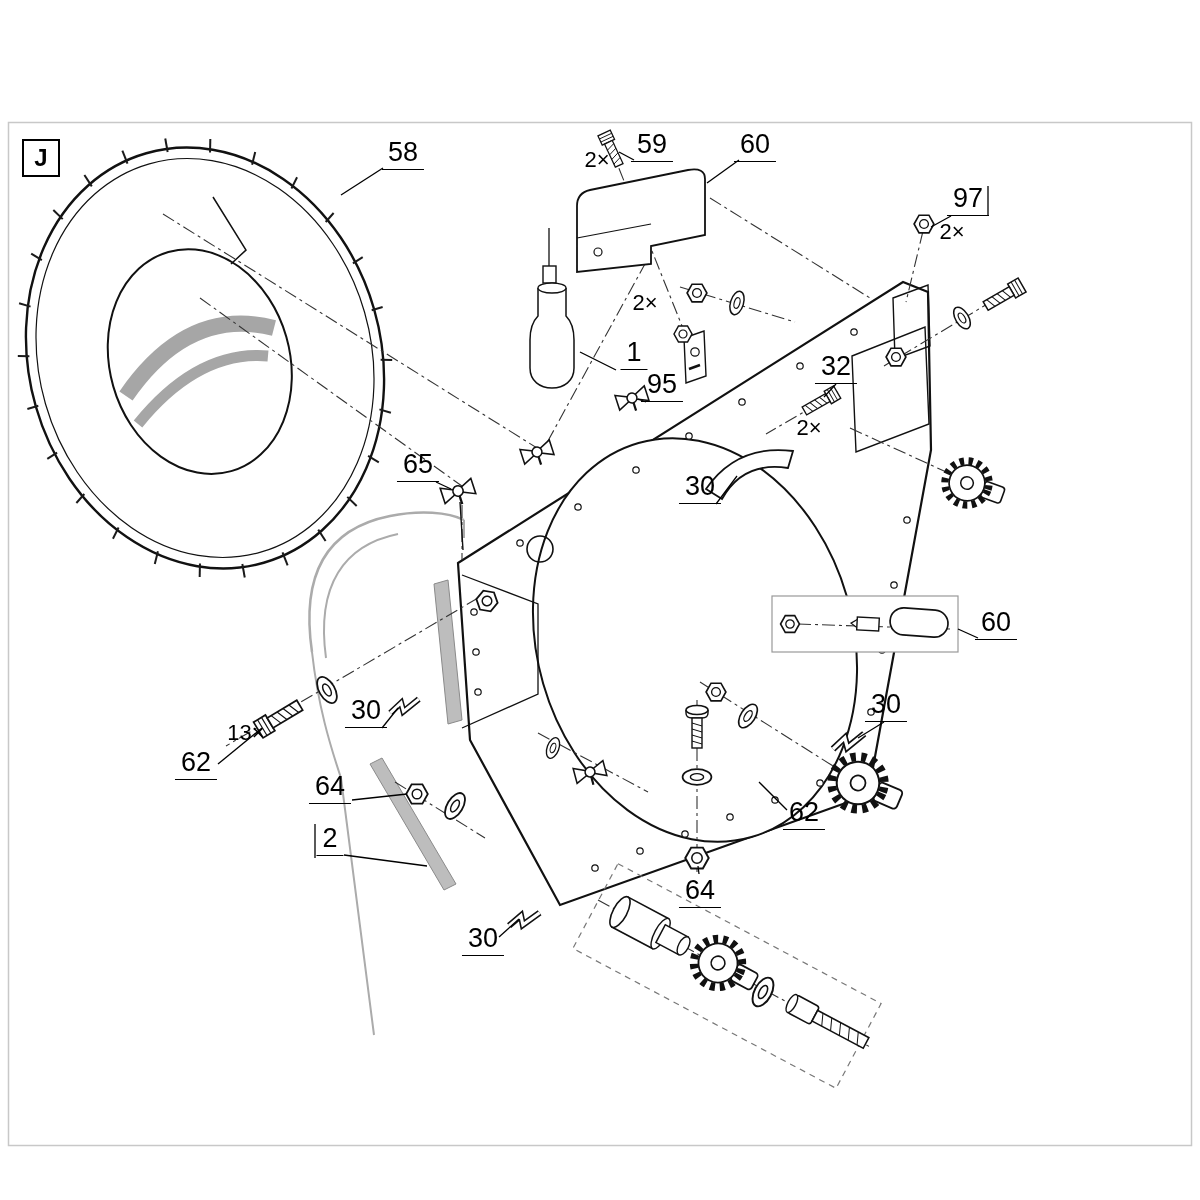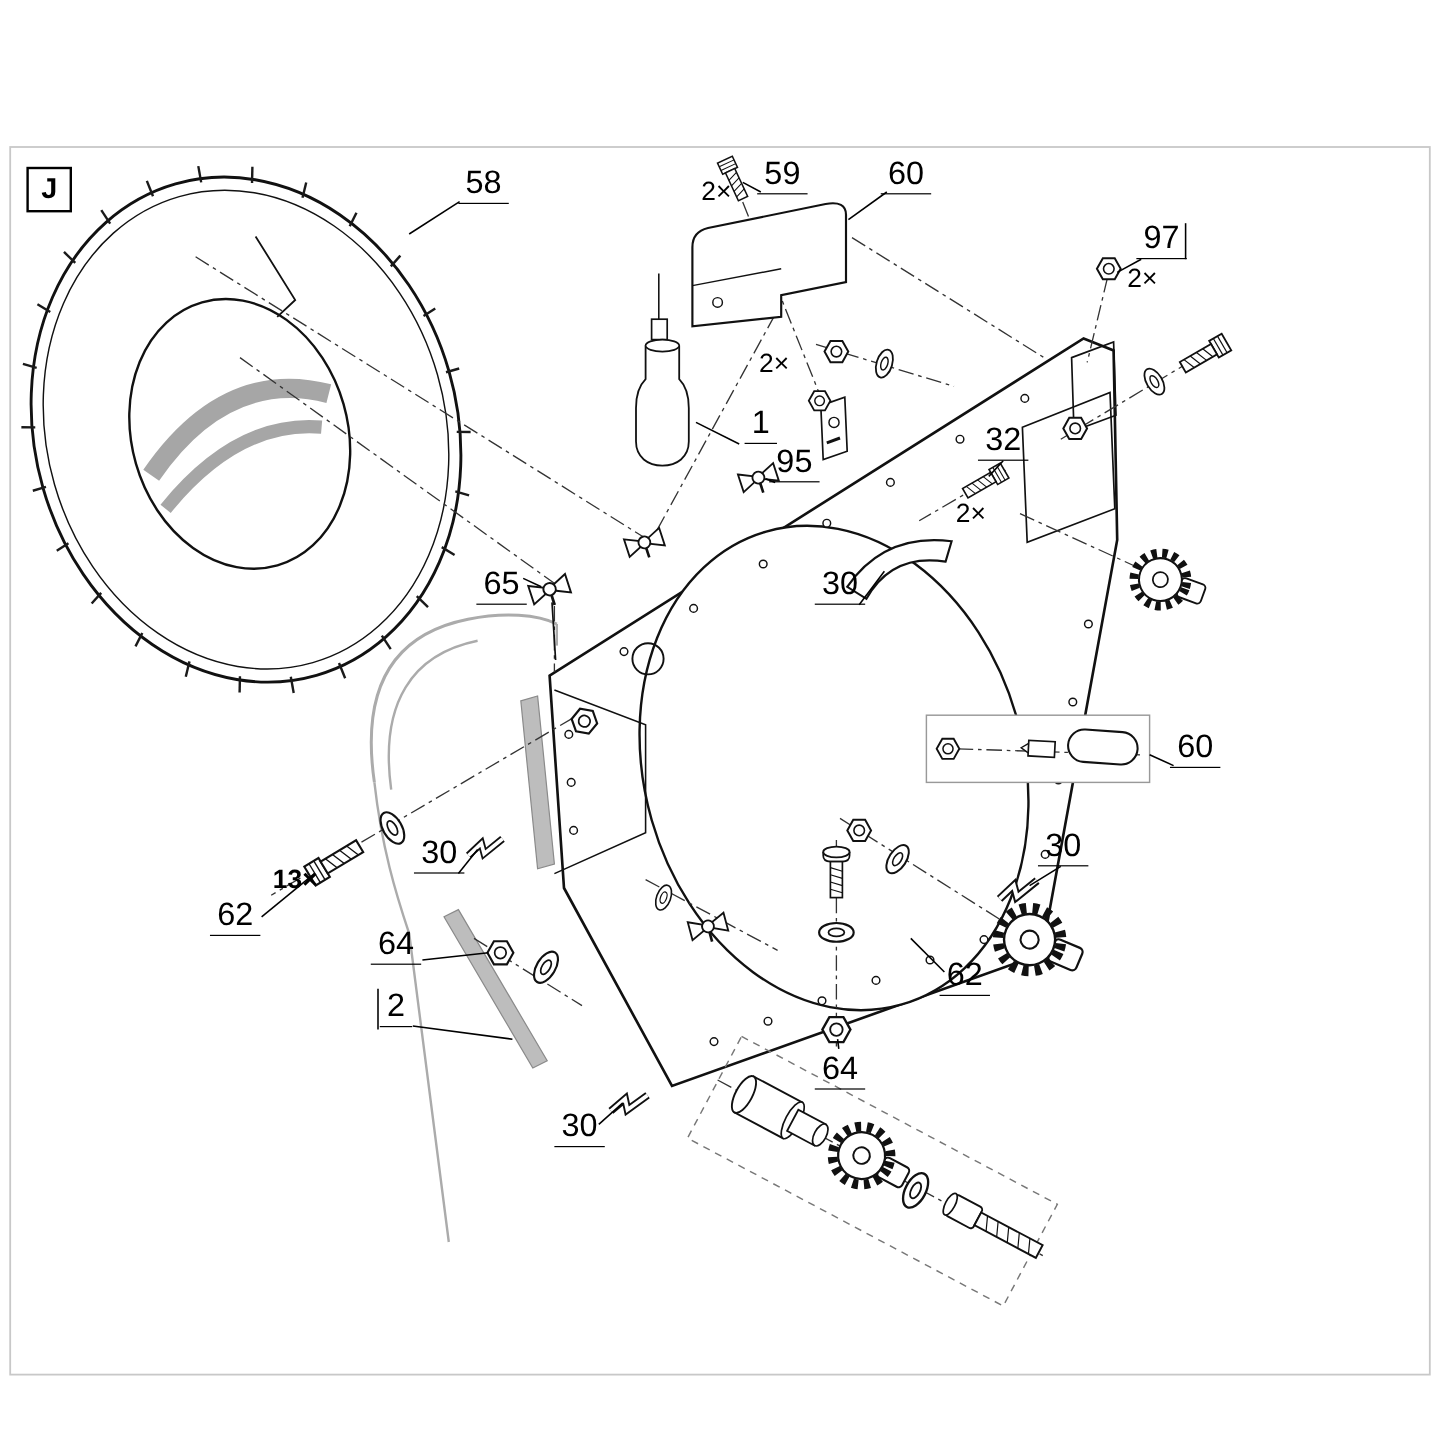--- a/index.html
+++ b/index.html
@@ -290,25 +290,25 @@
       <div class="part-label" style="left: 652px; top: 130px; text-align: center;">59</div>
       <div class="part-label qty no-line" style="left: 597px; top: 148px;">2×</div>
       <div class="part-label" style="left: 755px; top: 130px;">60</div>
       <div class="part-label" style="left: 968px; top: 184px;">97</div>
       <div class="part-label qty no-line" style="left: 952px; top: 220px;">2×</div>
       <div class="part-label qty no-line" style="left: 645px; top: 291px;">2×</div>
       <div class="part-label" style="left: 634px; top: 338px;">1</div>
       <div class="part-label" style="left: 662px; top: 370px;">95</div>
       <div class="part-label" style="left: 836px; top: 352px;">32</div>
       <div class="part-label qty no-line" style="left: 809px; top: 416px;">2×</div>
-      <div class="part-label" style="left: 418px; top: 472px;">65</div>
+      <div class="part-label" style="left: 418px; top: 450px;">65</div>
       <div class="part-label" style="left: 700px; top: 472px;">30</div>
       <div class="part-label" style="left: 996px; top: 608px;">60</div>
       <div class="part-label" style="left: 886px; top: 690px;">30</div>
-      <div class="part-label qty no-line" style="left: 246px; top: 721px; font-weight: bold;">13×</div>
+      <div class="part-label qty no-line" style="left: 246px; top: 721px;">13×</div>
       <div class="part-label" style="left: 196px; top: 748px;">62</div>
       <div class="part-label" style="left: 366px; top: 696px;">30</div>
       <div class="part-label" style="left: 330px; top: 772px;">64</div>
       <div class="part-label" style="left: 330px; top: 824px;">2</div>
       <div class="part-label" style="left: 804px; top: 798px;">62</div>
       <div class="part-label" style="left: 700px; top: 876px;">64</div>
       <div class="part-label" style="left: 483px; top: 924px;">30</div>
     </div>
 
 </div>

